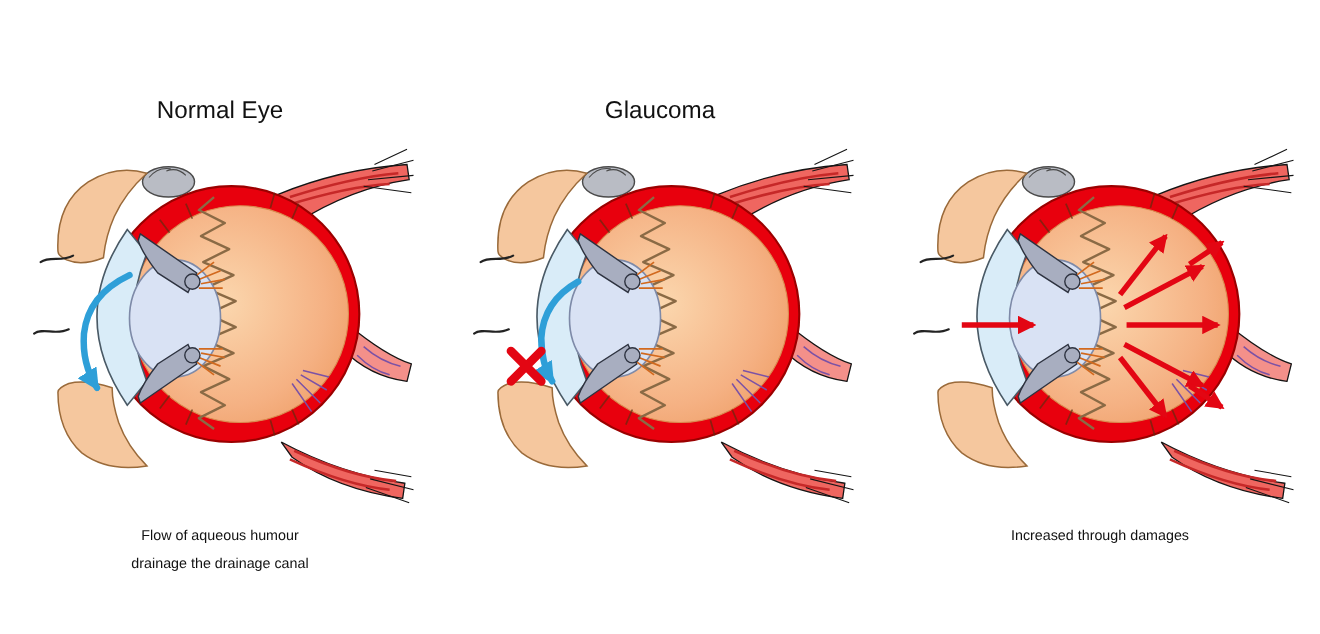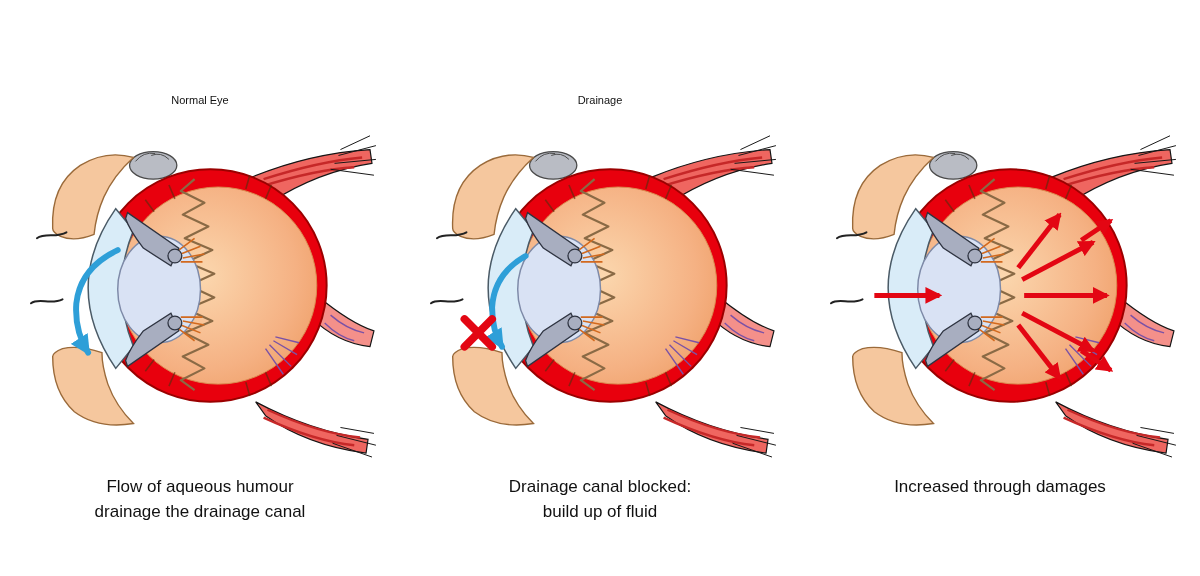--- a/index.html
+++ b/index.html
@@ -1,21 +1,21 @@
 <!DOCTYPE html>
 <html><head>
 <meta charset="utf-8">
 <style>
   html,body{margin:0;padding:0;background:#ffffff;}
   body{width:1200px;height:576px;overflow:hidden;font-family:"Liberation Sans",sans-serif;color:#111;}
   .figure{display:flex;width:1200px;height:576px;background:#fff;}
   .panel{width:400px;display:flex;flex-direction:column;align-items:center;}
-  .panel-title{margin:88px 0 0 0;height:24px;font-size:11px;font-weight:400;line-height:24px;text-align:center;}
+  .panel-title{margin:88px 0 0 0;height:24px;font-size:22px;font-weight:400;line-height:24px;text-align:center;}
   svg.eye{margin-top:8px;display:block;}
-  .caption{margin:14px 0 0 0;font-size:17px;line-height:25px;text-align:center;}
+  .caption{margin:14px 0 0 0;font-size:13px;line-height:25px;text-align:center;}
 </style>
 </head>
 <body>
 
 <svg width="0" height="0" style="position:absolute" aria-hidden="true">
   <defs>
     <marker id="head-blue" viewBox="0 0 6 6" markerWidth="3.4" markerHeight="3.4" refX="5" refY="3" orient="auto" markerUnits="strokeWidth">
       <path d="M0,0 L6,3 L0,6 Z" fill="#2e9fd8"></path>
     </marker>
     <marker id="head-red" viewBox="0 0 6 6" markerWidth="3.4" markerHeight="3.4" refX="5" refY="3" orient="auto" markerUnits="strokeWidth">
@@ -107,29 +107,25 @@
       <use href="#eye-base"></use>
       <use href="#ov-normal"></use>
     </svg>
     <p class="caption">
       <span>Flow of aqueous humour</span><br>
       <span>drainage the drainage canal</span>
     </p>
   </section>
 
   <section class="panel">
-    <h2 class="panel-title">Drainage</h2>
+    <h2 class="panel-title">Glaucoma</h2>
     <svg class="eye" viewBox="0 0 360 345" width="355" height="340">
       <use href="#eye-base"></use>
       <use href="#ov-blocked"></use>
     </svg>
-    <p class="caption">
-      <span>Drainage canal blocked:</span><br>
-      <span>build up of fluid</span>
-    </p>
   </section>
 
   <section class="panel">
     <h2 class="panel-title"></h2>
     <svg class="eye" viewBox="0 0 360 345" width="355" height="340">
       <use href="#eye-base"></use>
       <use href="#ov-pressure"></use>
     </svg>
     <p class="caption">
       <span>Increased through damages</span><br>

